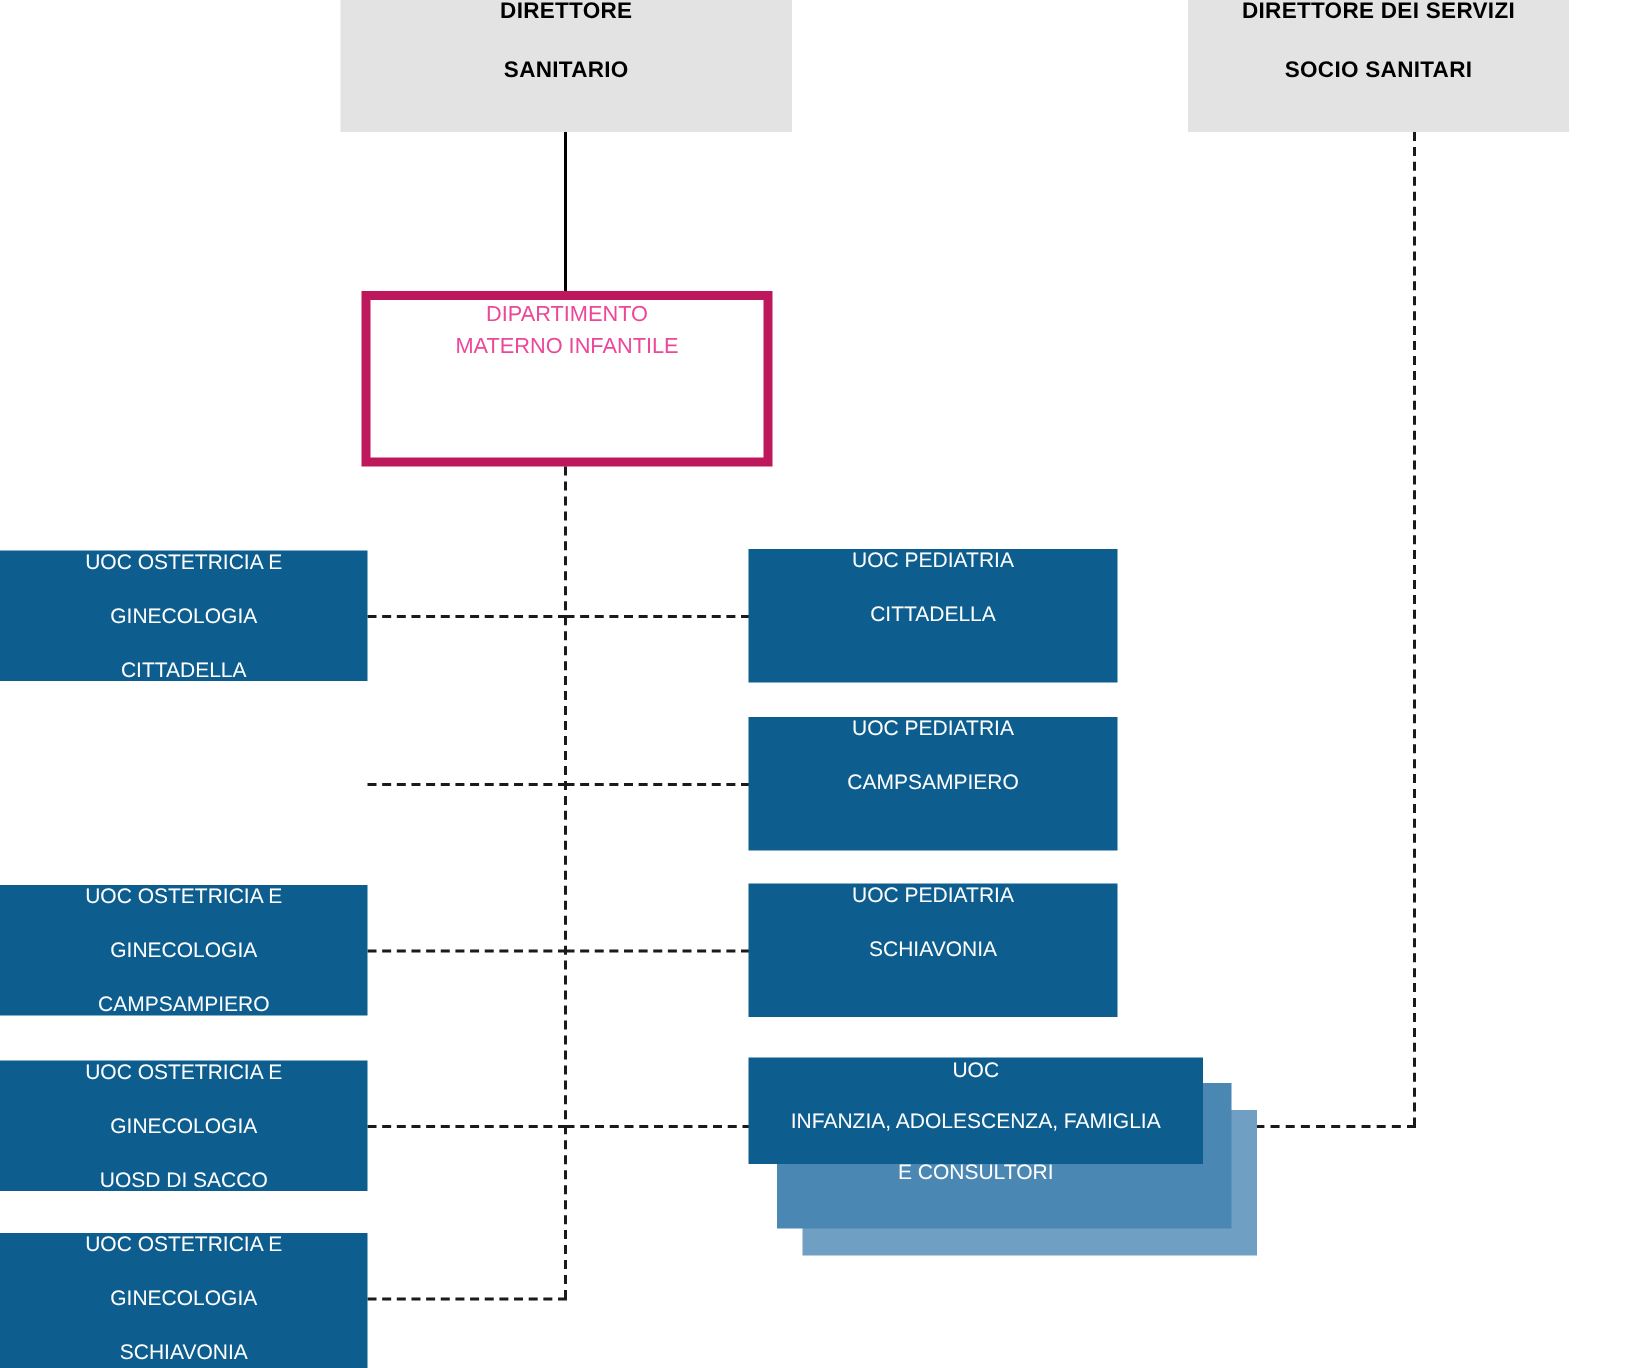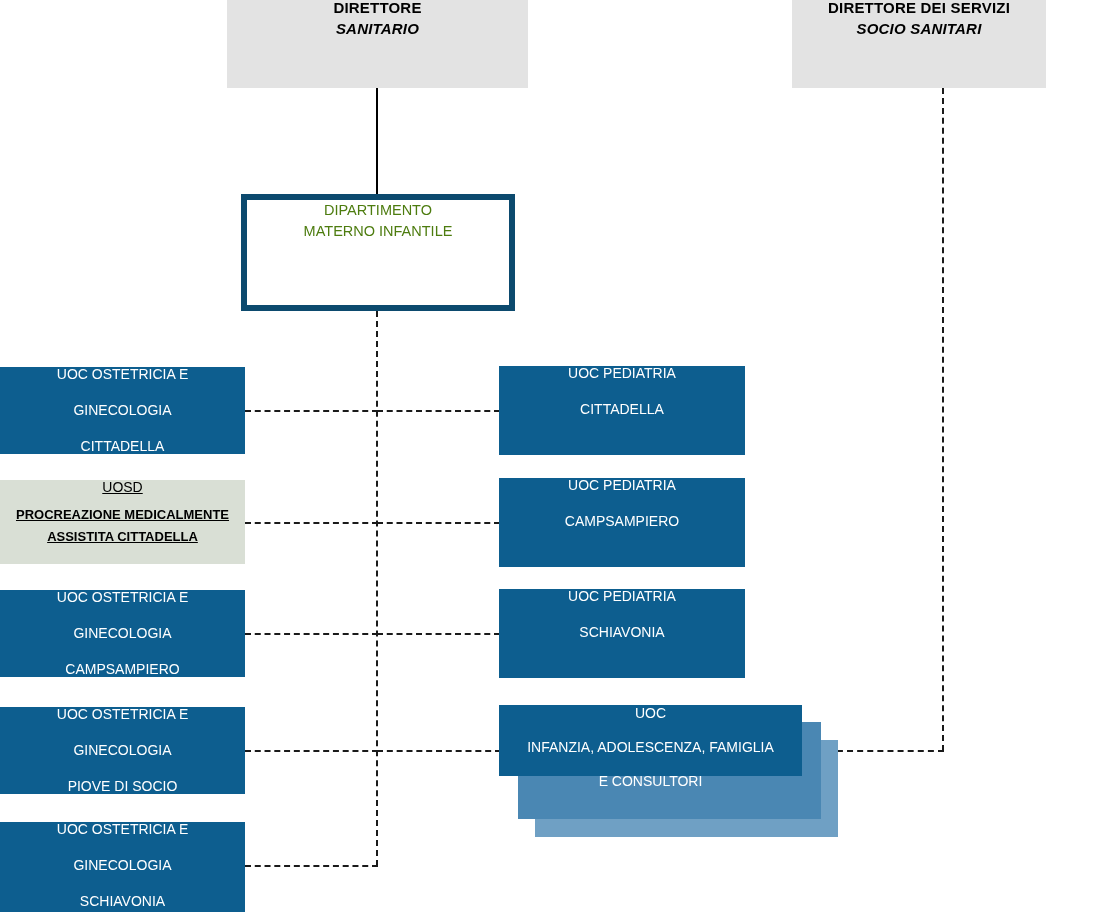--- a/index.html
+++ b/index.html
@@ -32,27 +32,27 @@
 
   
   .header-box {
     background: #e3e3e3;
     color: #000000;
     font-weight: bold;
     font-size: 15px;
     letter-spacing: 0.2px;
   }
   .header-box .ln { line-height: 1.0; }
-  .header-box .ln + .ln { margin-top: 6px; font-style: italic; }
+  .header-box .ln + .ln { margin-top: 24px; }
 
   
   .dept-box {
     background: #ffffff;
-    border: 6px solid #0c4a6e;
-    color: #4d7c0f;
+    border: 6px solid #be185d;
+    color: #ec4899;
     font-size: 14.5px;
     line-height: 1.45;
   }
 
   
   .blue-box {
     background: #0d5e8f;
     color: #ffffff;
     font-size: 14px;
     line-height: 1.0;
@@ -132,36 +132,31 @@
   <div class="dash-h" style="left:377px; top:522px; width:123px;"></div>
   <div class="dash-h" style="left:377px; top:633px; width:123px;"></div>
   <div class="dash-h" style="left:377px; top:750px; width:124px;"></div>
 
   <div class="box blue-box" style="left:0px; top:367px; width:245px; height:87px;">
     <div class="ln">UOC OSTETRICIA E</div>
     <div class="ln">GINECOLOGIA</div>
     <div class="ln">CITTADELLA</div>
   </div>
 
-  <div class="box sage-box" style="left:0px; top:480px; width:245px; height:84px;">
-    <div class="ln head">UOSD</div>
-    <div class="ln sub">PROCREAZIONE MEDICALMENTE</div>
-    <div class="ln sub">ASSISTITA CITTADELLA</div>
-  </div>
 
   <div class="box blue-box" style="left:0px; top:590px; width:245px; height:87px;">
     <div class="ln">UOC OSTETRICIA E</div>
     <div class="ln">GINECOLOGIA</div>
     <div class="ln">CAMPSAMPIERO</div>
   </div>
 
   <div class="box blue-box" style="left:0px; top:707px; width:245px; height:87px;">
     <div class="ln">UOC OSTETRICIA E</div>
     <div class="ln">GINECOLOGIA</div>
-    <div class="ln">PIOVE DI SOCIO</div>
+    <div class="ln">UOSD DI SACCO</div>
   </div>
 
   <div class="box blue-box" style="left:0px; top:822px; width:245px; height:90px;">
     <div class="ln">UOC OSTETRICIA E</div>
     <div class="ln">GINECOLOGIA</div>
     <div class="ln">SCHIAVONIA</div>
   </div>
 
   <div class="box blue-box" style="left:499px; top:366px; width:246px; height:89px;">
     <div class="ln">UOC PEDIATRIA</div>

